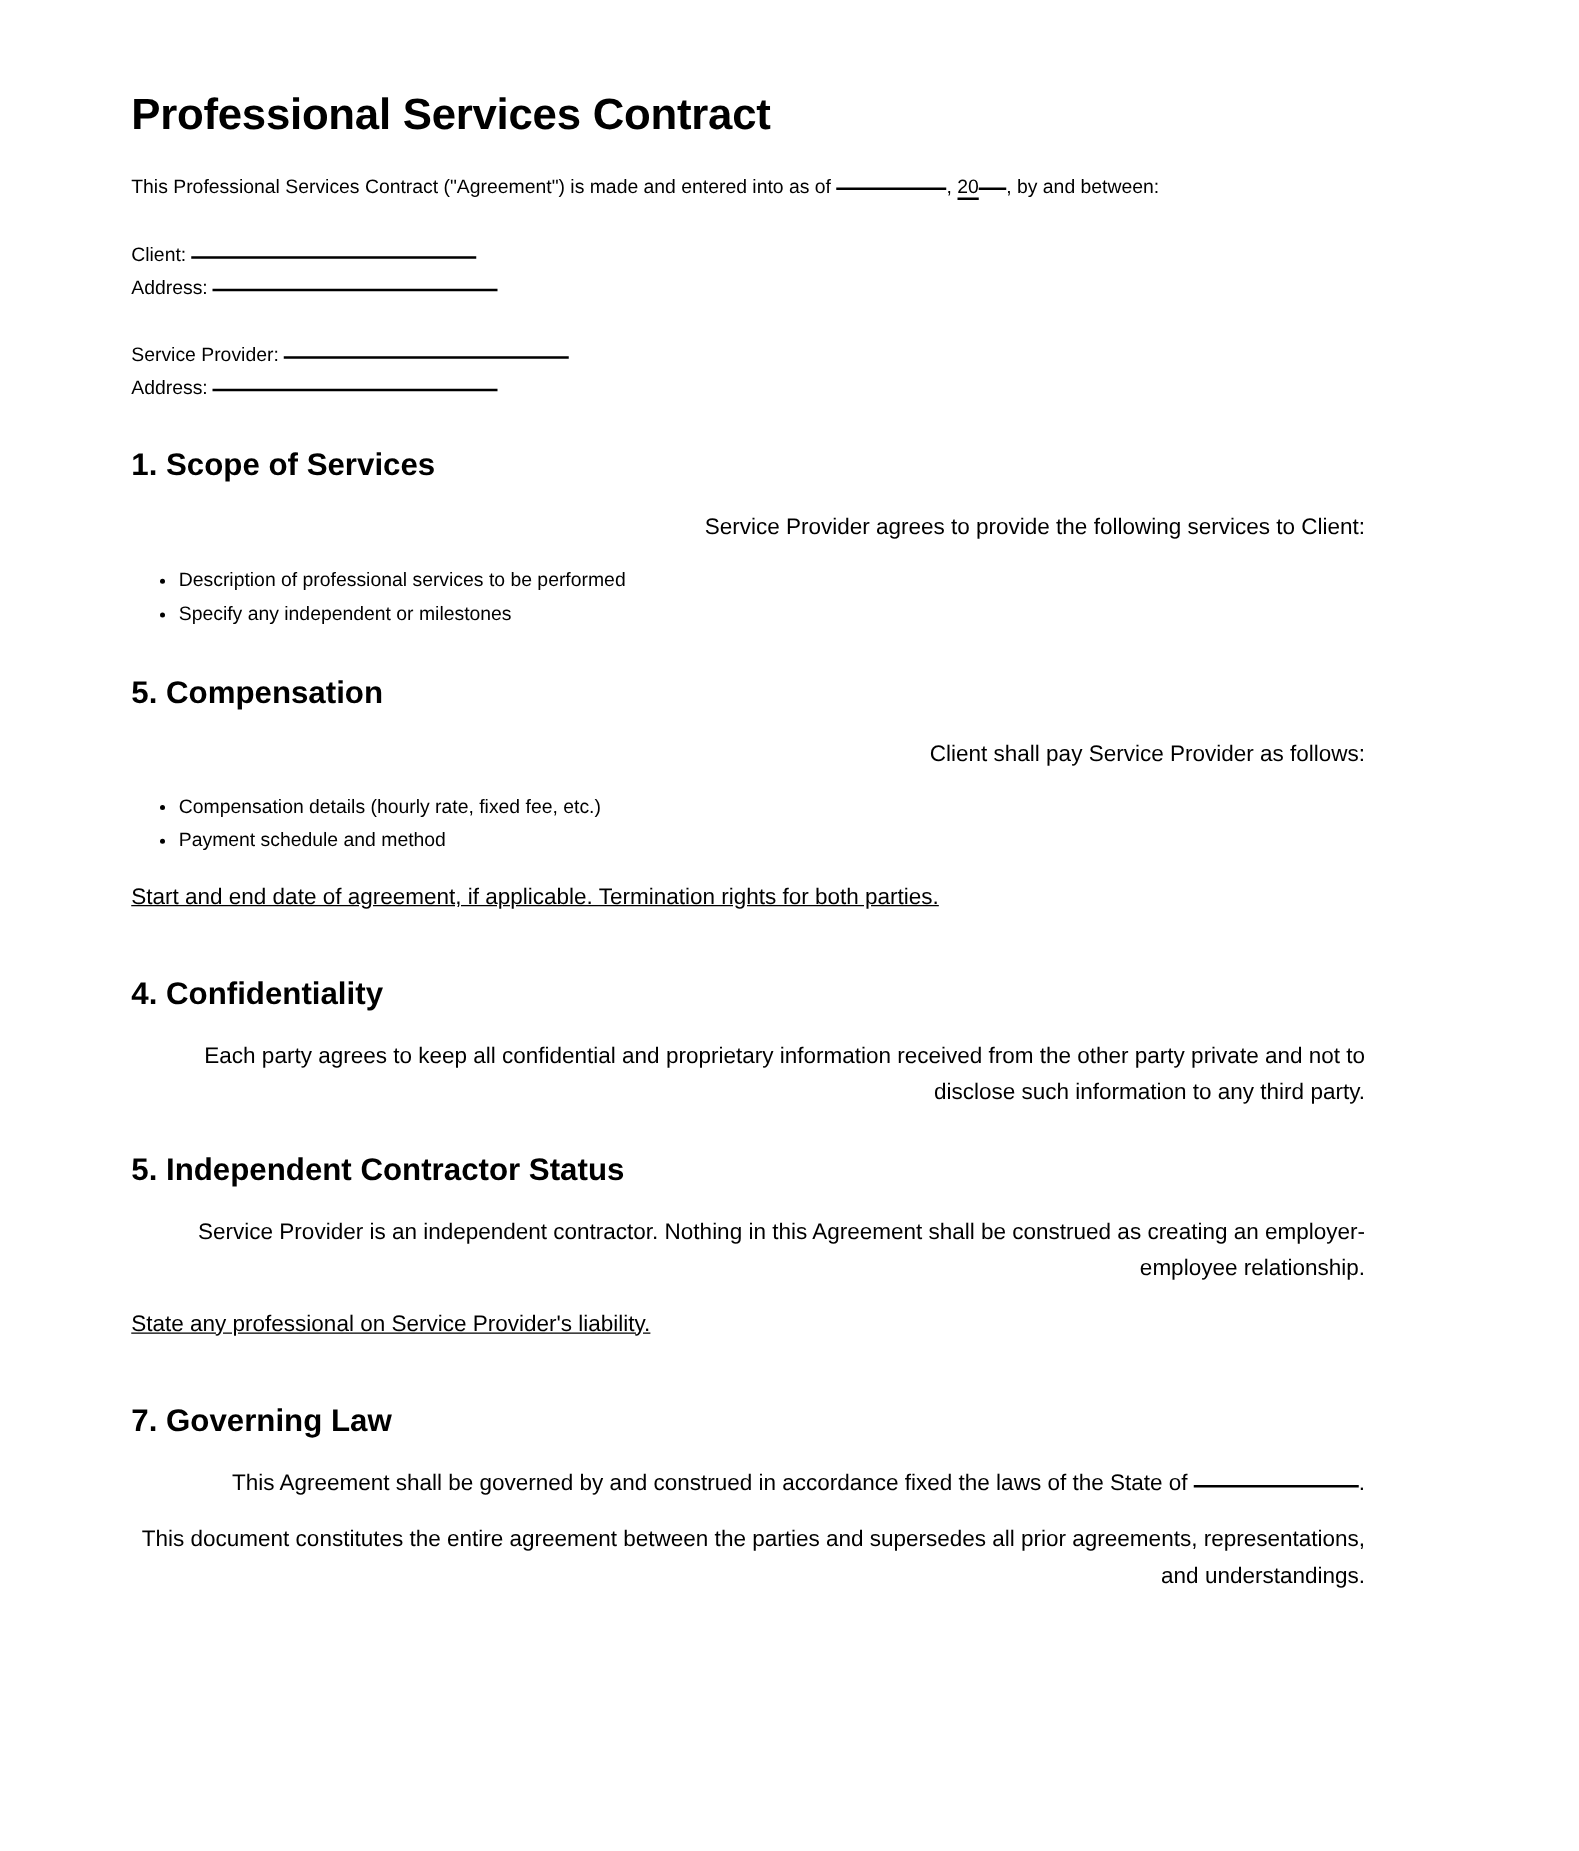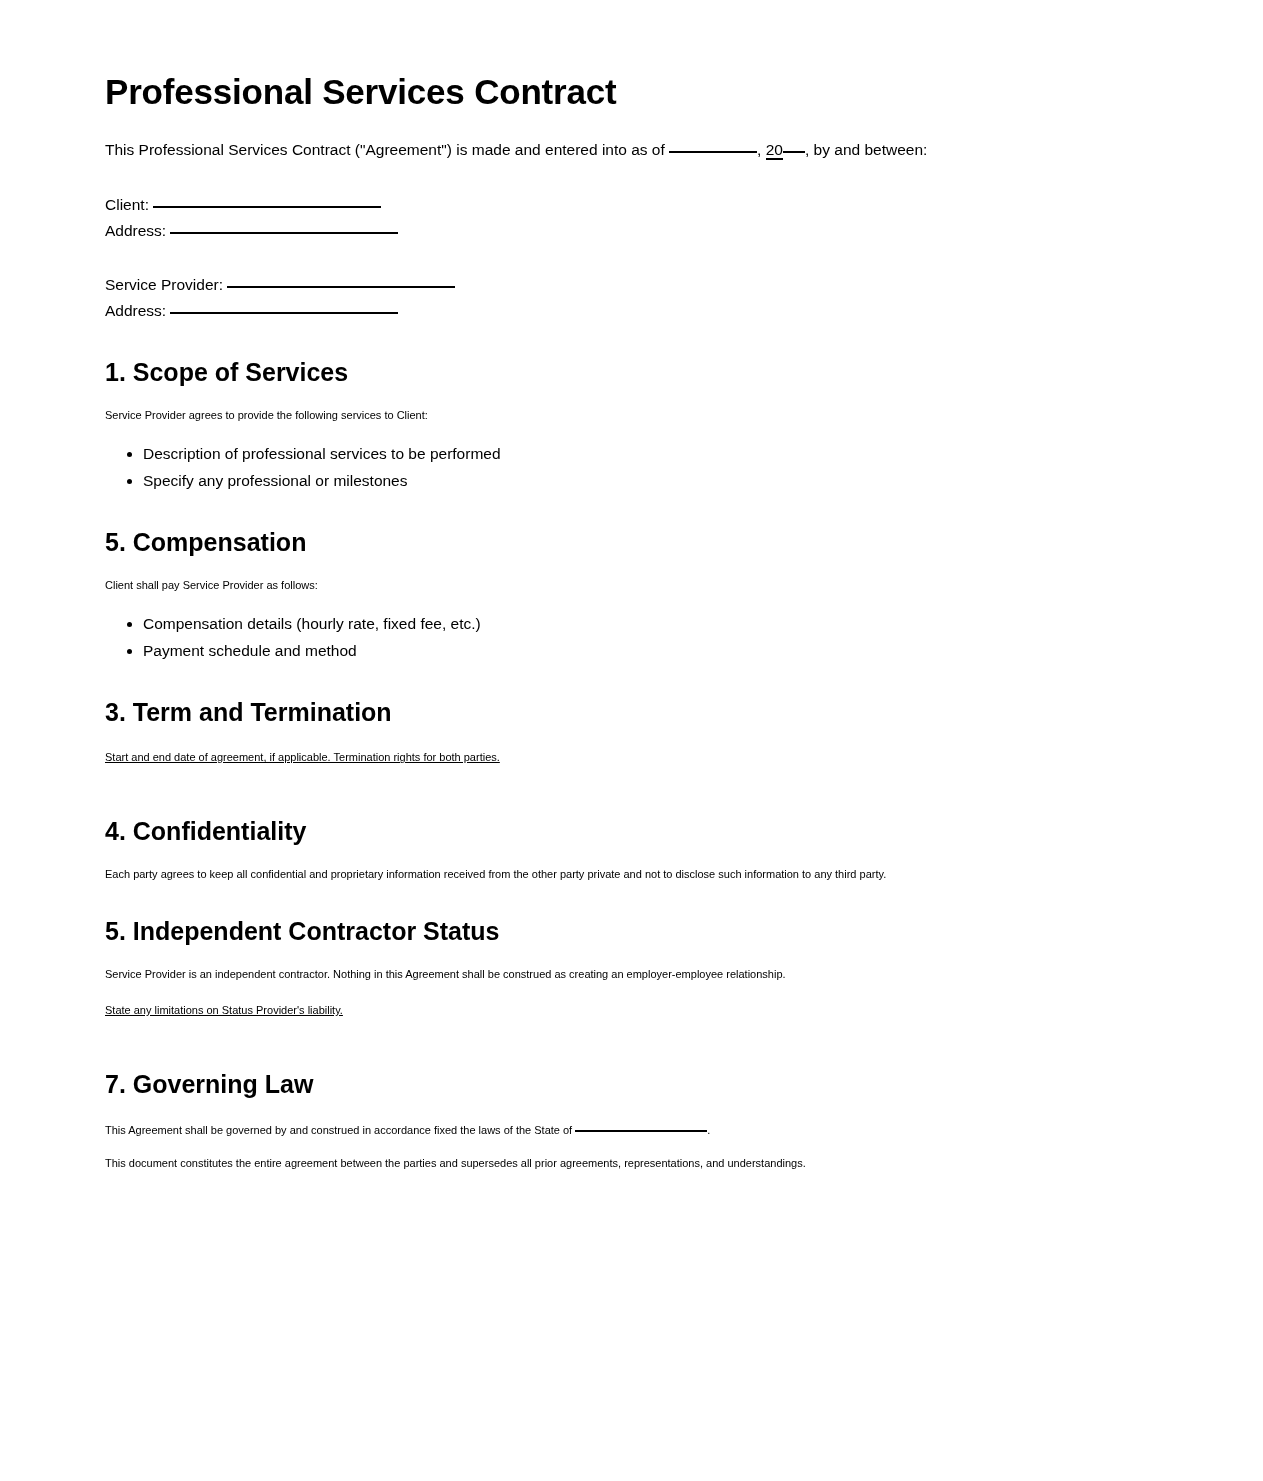--- a/index.html
+++ b/index.html
@@ -68,24 +68,25 @@
     display: inline-block;
     line-height: 1.1;
   }
   h2.section-title {
     font-size: 25px;
     font-weight: bold;
     margin: 33px 0 20px 0;
     line-height: 1.2;
   }
   p.body-text {
-    font-size: 11px;
+    font-size: 18px;
     line-height: 1.6;
     margin: 0 0 16px 0;
     max-width: 1035px;
+    text-align: right;
   }
   p.body-text.placeholder {
     text-decoration: underline;
     display: inline-block;
   }
   .placeholder-wrap {
     margin: 0 0 16px 0;
   }
   ul.bullets {
     margin: 0 0 16px 0;
@@ -132,53 +133,52 @@
       <span>Address:</span>
       <span class="blank b-addr2"></span>
     </div>
   </div>
 
   <div class="section">
     <h2 class="section-title">1. Scope of Services</h2>
     <p class="body-text">Service Provider agrees to provide the following services to Client:</p>
     <ul class="bullets">
       <li><span>Description of professional services to be performed</span></li>
-      <li><span>Specify any professional or milestones</span></li>
+      <li><span>Specify any independent or milestones</span></li>
     </ul>
   </div>
 
   <div class="section">
     <h2 class="section-title">5. Compensation</h2>
     <p class="body-text">Client shall pay Service Provider as follows:</p>
     <ul class="bullets">
       <li><span>Compensation details (hourly rate, fixed fee, etc.)</span></li>
       <li><span>Payment schedule and method</span></li>
     </ul>
   </div>
 
   <div class="section">
-    <h2 class="section-title">3. Term and Termination</h2>
     <div class="placeholder-wrap">
       <p class="body-text placeholder">Start and end date of agreement, if applicable. Termination rights for both parties.</p>
     </div>
   </div>
 
   <div class="section">
     <h2 class="section-title">4. Confidentiality</h2>
     <p class="body-text">Each party agrees to keep all confidential and proprietary information received from the other party private and not to disclose such information to any third party.</p>
   </div>
 
   <div class="section">
     <h2 class="section-title">5. Independent Contractor Status</h2>
     <p class="body-text">Service Provider is an independent contractor. Nothing in this Agreement shall be construed as creating an employer-employee relationship.</p>
   </div>
 
   <div class="section">
     <div class="placeholder-wrap">
-      <p class="body-text placeholder">State any limitations on Status Provider's liability.</p>
+      <p class="body-text placeholder">State any professional on Service Provider's liability.</p>
     </div>
   </div>
 
   <div class="section">
     <h2 class="section-title">7. Governing Law</h2>
     <p class="body-text"><span>This Agreement shall be governed by and construed in accordance fixed the laws of the State of </span><span class="blank-inline b-state"></span><span>.</span></p>
   </div>
 
   <div class="section">
     <p class="body-text">This document constitutes the entire agreement between the parties and supersedes all prior agreements, representations, and understandings.</p>

